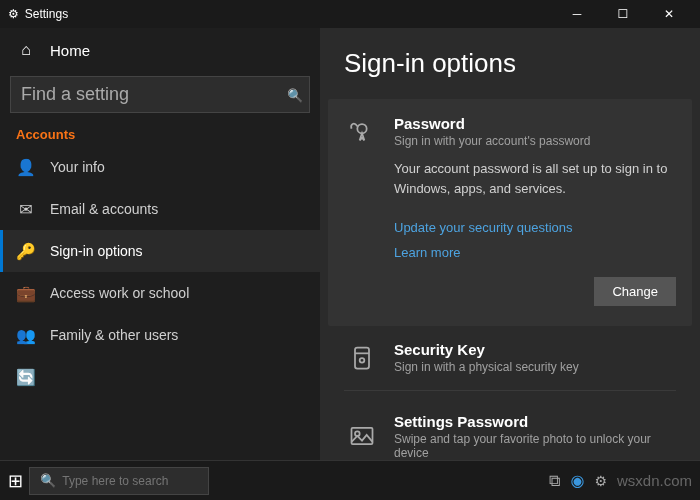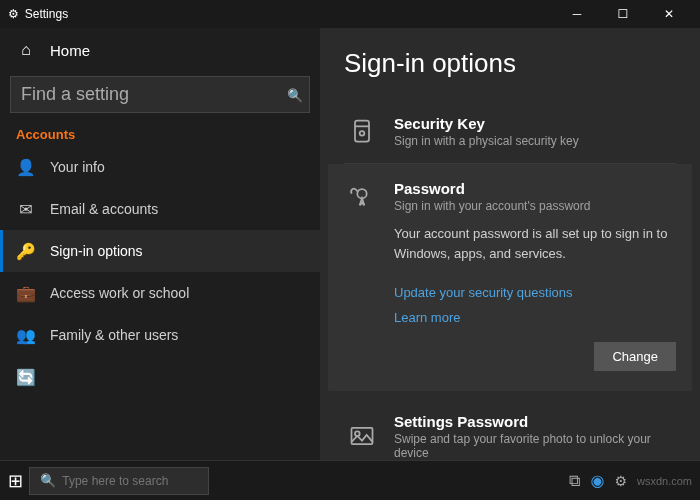--- a/index.html
+++ b/index.html
@@ -316,36 +316,20 @@
 
     <div class="nav-item">
       <span class="nav-icon">🔄</span>
     </div>
 
   </div>
 
   <div class="right-panel">
     <div class="page-title">Sign-in options</div>
 
-    <div class="option-card">
-      <div class="option-header">
-        <div class="option-icon">
-          <svg width="28" height="28" viewBox="0 0 24 24" fill="none" stroke="#aaa" stroke-width="1.5">
-            <rect x="6" y="3" width="12" height="18" rx="2"></rect>
-            <line x1="6" y1="8" x2="18" y2="8"></line>
-            <circle cx="12" cy="14" r="2"></circle>
-          </svg>
-        </div>
-        <div>
-          <div class="option-title">Security Key</div>
-          <div class="option-subtitle">Sign in with a physical security key</div>
-        </div>
-      </div>
-    </div>
-
     <div class="option-card expanded">
       <div class="option-header">
         <div class="option-icon">
           <svg width="28" height="28" viewBox="0 0 24 24" fill="none" stroke="#aaa" stroke-width="1.5">
             <circle cx="12" cy="10" r="4"></circle>
             <path d="M12 14 L10 20 L12 18 L14 20 Z"></path>
             <path d="M8 8 Q6 5 4 6 Q2 7 3 10"></path>
           </svg>
         </div>
         <div>
@@ -356,20 +340,36 @@
       <div class="option-body">
         <p>Your account password is all set up to sign in to Windows, apps, and services.</p>
         <br>
         <a class="option-link">Update your security questions</a>
         <a class="option-link">Learn more</a>
         <button class="change-btn">Change</button>
         <div style="clear:both"></div>
       </div>
     </div>
 
+    <div class="option-card">
+      <div class="option-header">
+        <div class="option-icon">
+          <svg width="28" height="28" viewBox="0 0 24 24" fill="none" stroke="#aaa" stroke-width="1.5">
+            <rect x="6" y="3" width="12" height="18" rx="2"></rect>
+            <line x1="6" y1="8" x2="18" y2="8"></line>
+            <circle cx="12" cy="14" r="2"></circle>
+          </svg>
+        </div>
+        <div>
+          <div class="option-title">Security Key</div>
+          <div class="option-subtitle">Sign in with a physical security key</div>
+        </div>
+      </div>
+    </div>
+
     <div class="option-card" style="margin-top:8px;">
       <div class="option-header">
         <div class="option-icon">
           <svg width="28" height="28" viewBox="0 0 24 24" fill="none" stroke="#aaa" stroke-width="1.5">
             <rect x="3" y="5" width="18" height="14" rx="1"></rect>
             <circle cx="8" cy="10" r="2"></circle>
             <path d="M3 17 L8 12 L12 16 L16 11 L21 17"></path>
           </svg>
         </div>
         <div>
@@ -387,15 +387,15 @@
     <span style="font-size:18px;cursor:pointer;">⊞</span>
     <div class="taskbar-search">
       <span style="color:#aaa;font-size:13px;">🔍</span>
       <input type="text" placeholder="Type here to search" style="">
     </div>
   </div>
   <div class="taskbar-right">
     <span style="cursor:pointer;font-size:16px;">⧉</span>
     <span style="cursor:pointer;font-size:16px;color:#3a96dd;">◉</span>
     <span style="cursor:pointer;font-size:14px;">⚙</span>
-    <span style="font-size:11px;color:#666;text-align:center;">wsxdn.com</span>
+    <span style="font-size:15px;color:#666;text-align:center;">wsxdn.com</span>
   </div>
 </div>
 
 </body></html>

